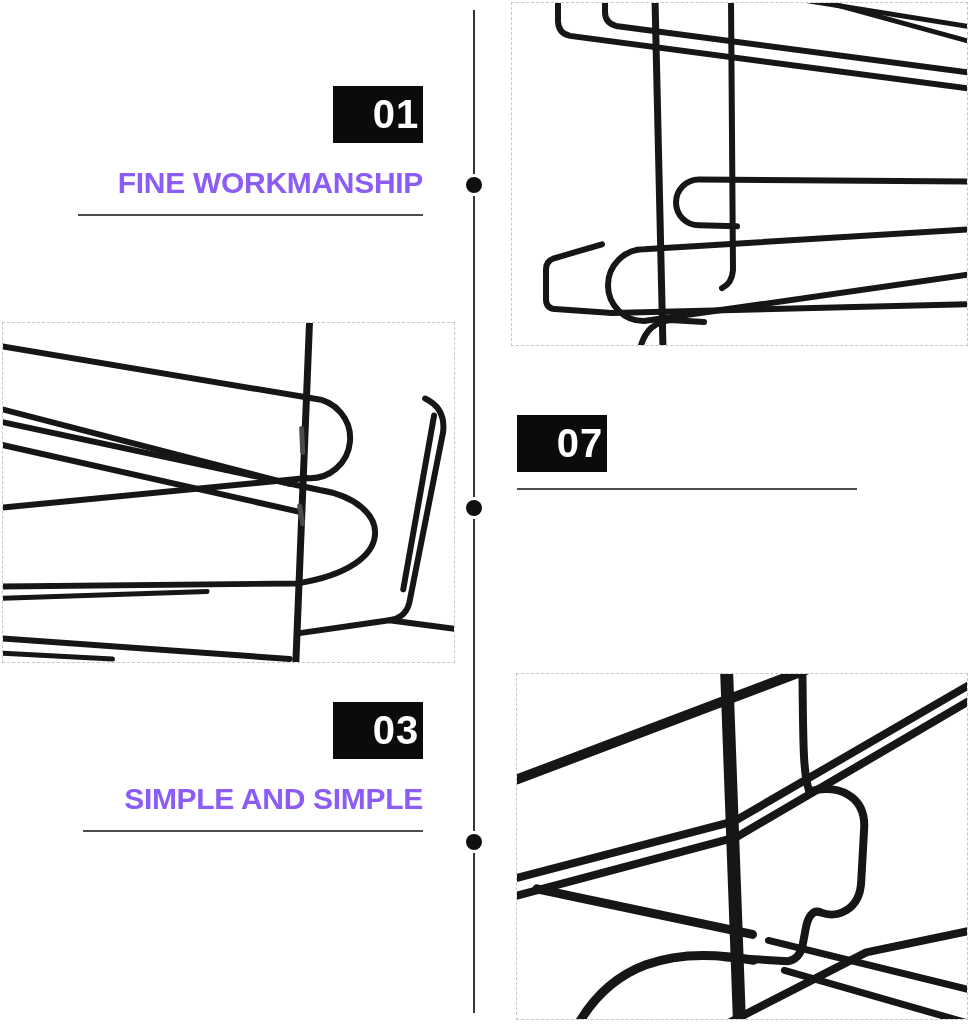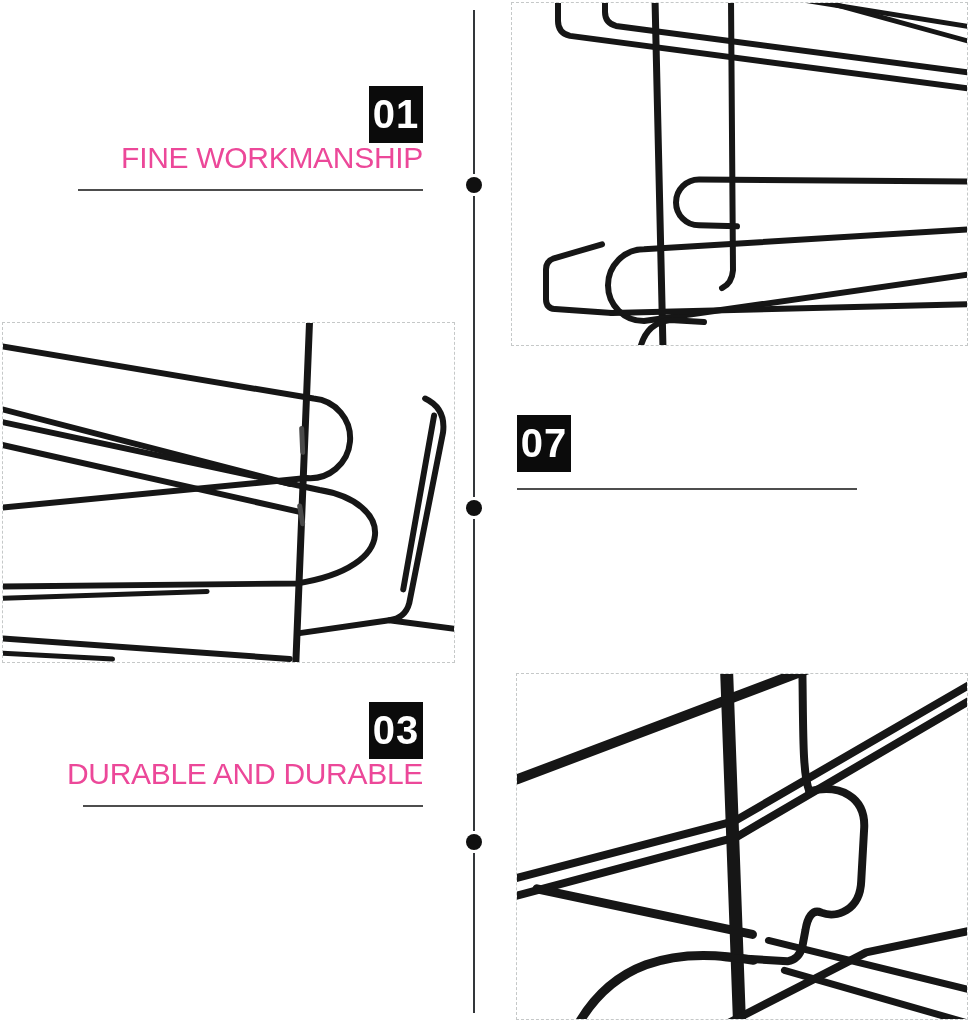--- a/index.html
+++ b/index.html
@@ -67,27 +67,30 @@
     width: 54px;
     height: 57px;
     background: #0b0b0b;
     color: #ffffff;
     font-size: 40px;
     font-weight: bold;
     letter-spacing: 1px;
     display: flex;
     align-items: center;
     justify-content: center;
+    padding-left: 36px;
   }
   .feature-label {
+    margin-top: 25px;
     font-size: 30px;
     line-height: 30px;
     letter-spacing: -0.3px;
-    color: #ec4899;
+    color: #8b5cf6;
     white-space: nowrap;
+    font-weight: bold;
   }
   .feature-underline {
     margin-top: 16px;
     height: 2px;
     background: #4d4d4d;
   }
 </style>
 </head>
 <body>
 
@@ -157,17 +160,17 @@
     <div class="feature-underline" style="width:345px;"></div>
   </div>
 
   <div class="feature feature-2 feature-left">
     <div class="badge">07</div>
     <div class="feature-underline" style="width:340px;"></div>
   </div>
 
   <div class="feature feature-3 feature-right">
     <div class="badge">03</div>
-    <div class="feature-label">DURABLE AND DURABLE</div>
+    <div class="feature-label">SIMPLE AND SIMPLE</div>
     <div class="feature-underline" style="width:340px;"></div>
   </div>
 
 </div>
 
 </body></html>

